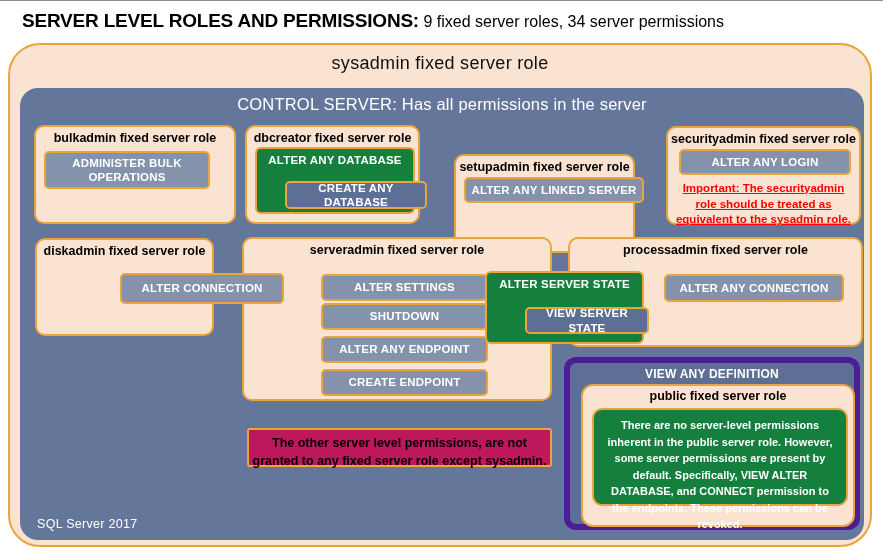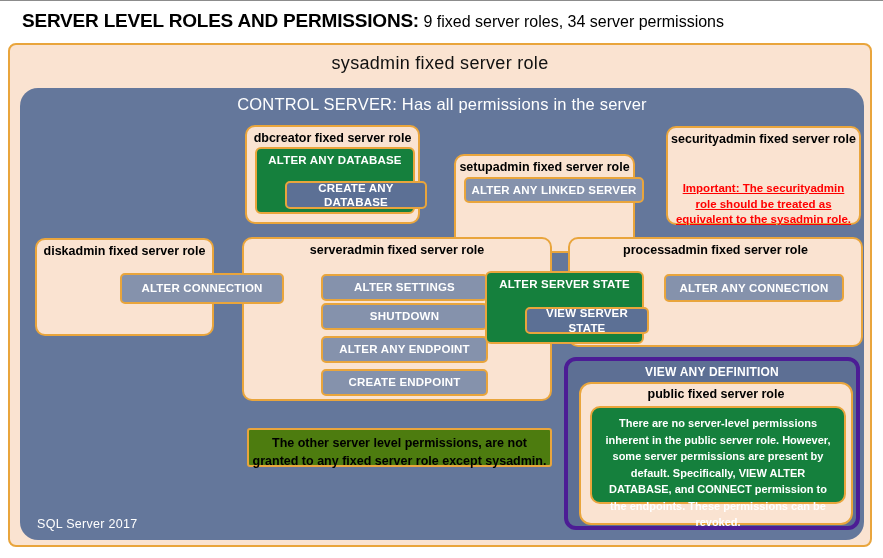--- a/index.html
+++ b/index.html
@@ -7,77 +7,82 @@
   #canvas {
     position:relative; width:883px; height:558px; background:#ffffff;
     font-family:"Liberation Sans", sans-serif; overflow:hidden;
     border-top:1px solid #8c8c8c;
   }
   .abs { position:absolute; }
   
   .page-title { left:22px; top:9px; font-size:19px; font-weight:bold; color:#000; letter-spacing:-0.2px; white-space:nowrap; }
   .page-title .rest { font-weight:400; font-size:16px; letter-spacing:0; }
   
-  .sysadmin-box { left:8px; top:42px; width:864px; height:504px; background:#FAE3D1; border:2px solid #E9A53C; border-radius:8px; }
+  .sysadmin-box { left:8px; top:42px; width:864px; height:504px; background:#FAE3D1; border:2px solid #E9A53C; border-radius:32px; }
   .sysadmin-title { width:100%; top:8px; text-align:center; font-size:18px; color:#111; font-weight:400; letter-spacing:0.3px; }
   
   .control-box { left:10px; top:43px; width:844px; height:452px; background:#64779B; border-radius:18px; }
   .control-title { width:100%; top:7px; text-align:center; font-size:16.5px; color:#fff; font-weight:400; letter-spacing:0.2px; }
   
   .role { background:#FAE3D1; border:2px solid #E9A53C; border-radius:10px; }
   .role-title { width:100%; top:4px; text-align:center; font-size:12.5px; font-weight:bold; color:#000; white-space:nowrap; }
   
   .perm {
     background:#8592AC; border:2px solid #E9A53C; border-radius:5px;
     color:#fff; font-weight:bold; font-size:11.5px; letter-spacing:0.2px;
     display:flex; align-items:center; justify-content:center; text-align:center; line-height:1.25;
   }
   .perm-dark { background:#5C7095;margin-left:20px; }
   .perm-group { background:#15803d; border:2px solid #E9A53C; border-radius:6px; }
   .perm-group-label { width:100%; top:5px; text-align:center; color:#fff; font-weight:bold; font-size:11.5px; letter-spacing:0.2px; }
   .warning { color:#FF0000; font-weight:bold; font-size:11.5px; text-align:center; line-height:1.35;text-decoration:underline; }
   
-  .vad-box { background:#5D6F94; border:4px solid #4c1d95; border-radius:12px; }
+  .vad-box { background:#5D6F94; border:6px solid #4c1d95; border-radius:12px; }
   .vad-title { width:100%; top:4px; text-align:center; color:#fff; font-weight:bold; font-size:12px; letter-spacing:0.2px; }
   .public-body { color:#fff; font-weight:bold; font-size:11px; text-align:center; line-height:1.5; padding:7px 8px; }
-  .note-box { background:#4d7c0f; border:2px solid #E9A53C; border-radius:3px; font-size:12.5px; font-weight:bold; color:#000; text-align:center; line-height:1.45; padding-top:4px; }
+  .note-box { background:#be185d; border:2px solid #E9A53C; border-radius:3px; font-size:12.5px; font-weight:bold; color:#000; text-align:center; line-height:1.45; padding-top:4px; }
   .footer-label { color:#fff; font-size:12.5px; letter-spacing:0.3px; }
   .z5 { z-index:5; }
 </style>
 </head>
 <body>
 
 <div id="canvas">
 
   <div class="abs page-title">
     <span>SERVER LEVEL ROLES AND PERMISSIONS:</span><span class="rest"> 9 fixed server roles, 34 server permissions</span>
   </div>
 
   <div class="abs sysadmin-box">
     <div class="abs sysadmin-title">sysadmin fixed server role</div>
 
     <div class="abs control-box">
       <div class="abs control-title">CONTROL SERVER: Has all permissions in the server</div>
 
+      <div class="abs role" style="left:14px; top:37px; width:202px; height:99px;">
+        <div class="abs role-title">bulkadmin fixed server role</div>
+        <div class="abs perm" style="left:8px; top:24px; width:166px; height:38px;">ADMINISTER BULK OPERATIONS</div>
+      </div>
 
       <div class="abs role" style="left:225px; top:37px; width:175px; height:99px;">
         <div class="abs role-title">dbcreator fixed server role</div>
         <div class="abs perm-group" style="left:8px; top:20px; width:160px; height:67px;">
           <div class="abs perm-group-label">ALTER ANY DATABASE</div>
           <div class="abs perm perm-dark" style="left:8px; top:32px; width:142px; height:28px;">CREATE ANY DATABASE</div>
         </div>
       </div>
 
       <div class="abs role" style="left:434px; top:38px; width:181px; height:99px;margin-top:28px;">
         <div class="abs role-title">setupadmin fixed server role</div>
         <div class="abs perm" style="left:8px; top:21px; width:180px; height:26px;">ALTER ANY LINKED SERVER</div>
       </div>
 
       <div class="abs role" style="left:646px; top:38px; width:195px; height:99px;">
         <div class="abs role-title">securityadmin fixed server role</div>
+        <div class="abs perm" style="left:11px; top:21px; width:172px; height:26px;">ALTER ANY LOGIN</div>
         <div class="abs warning" style="left:3px; top:53px; width:185px;">Important: The securityadmin role should be treated as equivalent to the sysadmin role.</div>
       </div>
 
       <div class="abs role" style="left:15px; top:150px; width:179px; height:98px;">
         <div class="abs role-title">diskadmin fixed server role</div>
       </div>
 
       <div class="abs role" style="left:222px; top:149px; width:310px; height:164px;">
         <div class="abs role-title">serveradmin fixed server role</div>
         <div class="abs perm" style="left:77px; top:35px; width:167px; height:27px;">ALTER SETTINGS</div>

